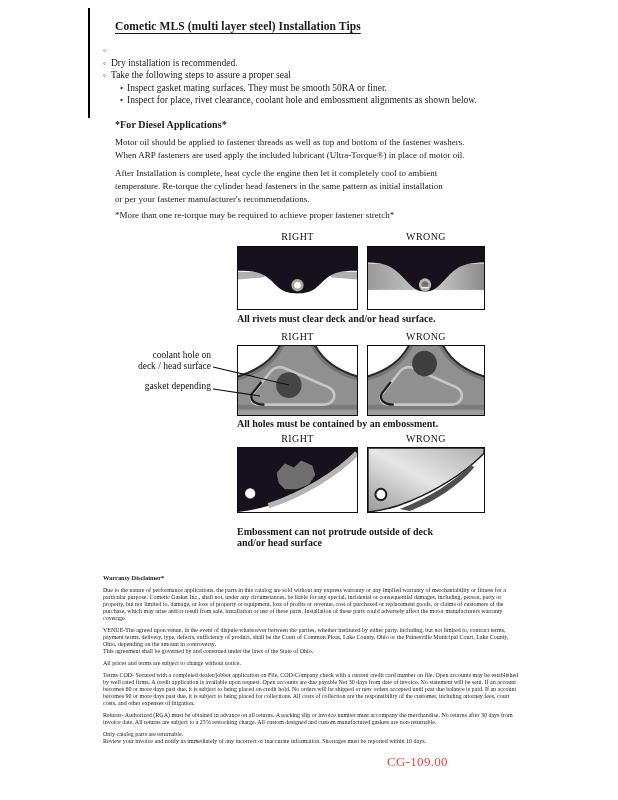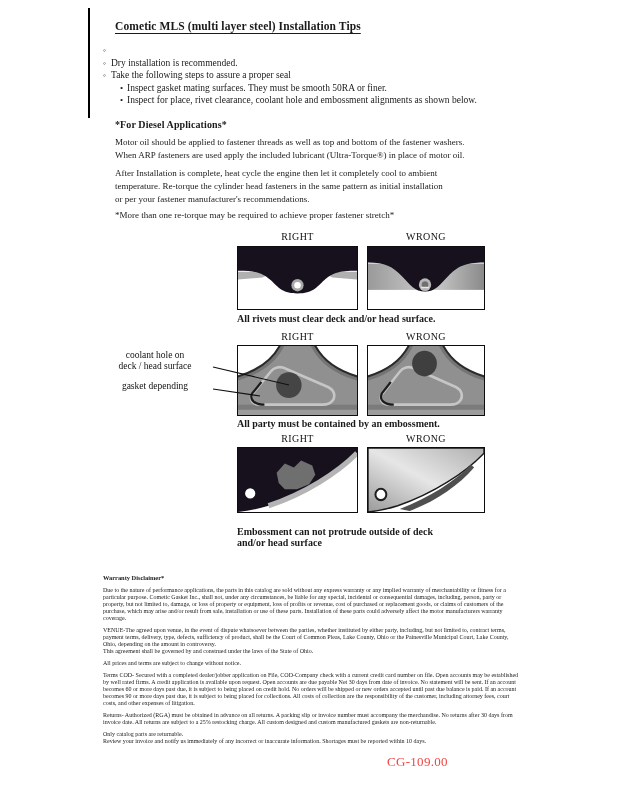--- a/index.html
+++ b/index.html
@@ -30,21 +30,21 @@
   .dbox svg { display:block; width:100%; height:100%; }
   .box-l { left:237px; width:121px; }
   .box-r { left:367px; width:118px; }
   .row1 .dbox { top:246px; height:64px; }
   .row2 .dbox { top:345px; height:71px; }
   .row3 .dbox { top:447px; height:66px; }
   .caption { position:absolute; left:237px; font-size:10px; font-weight:bold; line-height:11px; white-space:pre-line; width:300px; }
   .cap1 { top:313px; } .cap2 { top:418px; } .cap3 { top:526px; }
   .lbl1 { top:231px; } .lbl2 { top:331px; } .lbl3 { top:433px; }
 
-  .ann { position:absolute; width:112px; text-align:center; font-size:9.5px; line-height:10.5px; color:#111; }
+  .ann { position:absolute; width:112px; text-align:right; font-size:9.5px; line-height:10.5px; color:#111; }
   .ann-coolant { left:99px; top:350px; }
   .ann-emboss  { left:99px; top:381px; }
   .leader-overlay { position:absolute; left:210px; top:362px; width:85px; height:40px; }
 
   .legal { position:absolute; left:103px; top:574px; width:416px; font-size:6px; line-height:7px; color:#222; }
   .legal .lg-head { font-size:6.4px; font-weight:bold; margin-bottom:6px; }
   .legal p { margin-bottom:5px; white-space:pre-line; }
   .footer { position:absolute; left:387px; top:754px; font-size:13px; letter-spacing:.3px; color:#ef4444; }
 </style>
 </head>
@@ -143,21 +143,21 @@
         <rect x="0" y="62" width="117" height="5" fill="#9c9c9c"></rect>
         <path d="M42,-2 C35,12 20,24 -2,30" stroke="#747474" stroke-width="8" fill="none"></path>
         <path d="M75,-2 C82,12 97,24 119,30" stroke="#747474" stroke-width="8" fill="none"></path>
         <path d="M-2,-2 H42 C35,12 20,24 -2,30 Z" fill="#ffffff" stroke="#2a2a2a" stroke-width="2"></path>
         <path d="M119,-2 H75 C82,12 97,24 119,30 Z" fill="#ffffff" stroke="#2a2a2a" stroke-width="2"></path>
         <path d="M22,57 C14,57 11,52 14,47 L32,25 C35,21 41,19 47,22 L89,40 C95,43 96,49 93,53 C91,56 87,57 83,57 Z" fill="none" stroke="#c6c6c6" stroke-width="2.6" stroke-linejoin="round"></path>
         <path d="M26,57 C16,57 11,52 14,46 L23,35" fill="none" stroke="#1c1c1c" stroke-width="2.2"></path>
         <circle cx="57" cy="17" r="12.5" fill="#3f3f3f"></circle>
       </svg>
     </div>
-    <div class="caption cap2">All party must be contained by an embossment.</div>
+    <div class="caption cap2">All holes must be contained by an embossment.</div>
     <div class="ann ann-coolant" style="white-space:pre-line;">coolant hole on
 deck / head surface</div>
     <div class="ann ann-emboss">gasket depending</div>
     <svg class="leader-overlay" viewBox="0 0 85 40">
       <line x1="3" y1="5" x2="79" y2="23" stroke="#101010" stroke-width="1.1"></line>
       <line x1="3" y1="27" x2="50" y2="34" stroke="#101010" stroke-width="1.1"></line>
     </svg>
   </div>
 
   <div class="row3">

